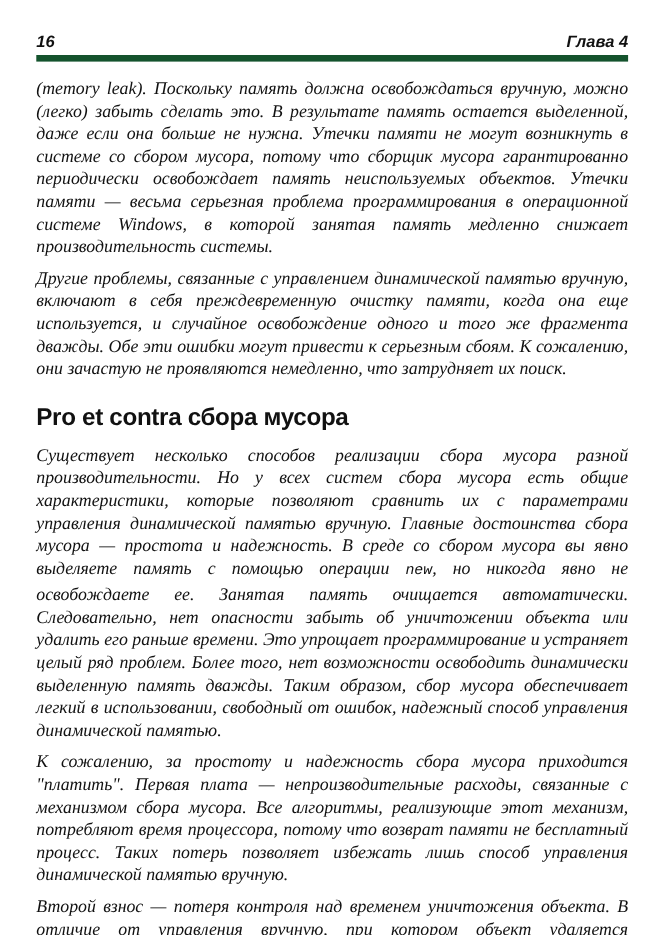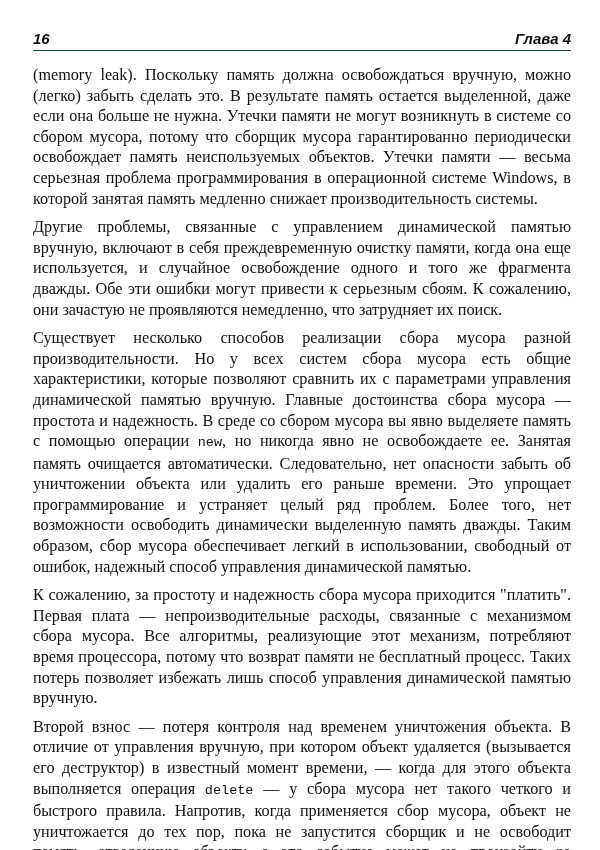--- a/index.html
+++ b/index.html
@@ -6,28 +6,29 @@
     body {
       width: 600px; height: 850px; overflow: hidden; position: relative;
       color: #111111;
       font-family: "Liberation Serif", serif;
     }
     .page { position: absolute; left: 33px; top: 30px; width: 538px; }
     .running-head {
       display: flex; justify-content: space-between; align-items: flex-end;
       font-family: "Liberation Sans", sans-serif; font-style: italic; font-weight: bold;
       font-size: 15px; line-height: 18px; padding-bottom: 2px;
-      border-bottom: 1px solid #14532d;
+      border-bottom: 6px solid #14532d;
     }
     .content { margin-top: 14px; }
     p {
       margin: 0 0 8px 0;
       font-size: 16.2px; line-height: 20.6px;
       text-align: justify;
       hyphens: manual;
+      font-style: italic;
     }
     h2 {
       font-family: "Liberation Sans", sans-serif; font-weight: bold;
       font-size: 22px; line-height: 26px;
       margin: 20px 0 12px 0; letter-spacing: -0.3px;
     }
     .mono { font-family: "Liberation Mono", monospace; font-size: 13.5px; }
   </style>
 </head>
 <body>
@@ -35,20 +36,21 @@
 <div class="page">
   <div class="running-head">
     <span>16</span>
     <span>Глава 4</span>
   </div>
 
   <div class="content">
     <p>(memory leak). Поскольку память должна освобождаться вручную, можно (легко) забыть сделать это. В результате память остается выделенной, даже если она больше не нужна. Утечки памяти не могут возникнуть в системе со сбором мусора, потому что сборщик мусора гарантированно периодически освобождает память неиспользуемых объектов. Утечки памяти — весьма серьезная проблема программирования в операционной системе Windows, в которой занятая память медленно снижает производительность системы.</p>
     <p>Другие проблемы, связанные с управлением динамической памятью вручную, включают в себя преждевременную очистку памяти, когда она еще используется, и случайное освобождение одного и того же фрагмента дважды. Обе эти ошибки могут привести к серьезным сбоям. К сожалению, они зачастую не проявляются немедленно, что затрудняет их поиск.</p>
 
+    <h2>Pro et contra сбора мусора</h2>
 
     <p><span>Существует несколько способов реализации сбора мусора разной производительности. Но у всех систем сбора мусора есть общие характеристики, которые позволяют сравнить их с параметрами управления динамической памятью вручную. Главные достоинства сбора мусора — простота и надежность. В среде со сбором мусора вы явно выделяете память с помощью операции </span><span class="mono">new</span><span>, но никогда явно не освобождаете ее. Занятая память очищается автоматически. Следовательно, нет опасности забыть об уничтожении объекта или удалить его раньше времени. Это упрощает программирование и устраняет целый ряд проблем. Более того, нет возможности освободить динамически выделенную память дважды. Таким образом, сбор мусора обеспечивает легкий в использовании, свободный от ошибок, надежный способ управления динамической памятью.</span></p>
 
     <p>К сожалению, за простоту и надежность сбора мусора приходится "платить". Первая плата — непроизводительные расходы, связанные с механизмом сбора мусора. Все алгоритмы, реализующие этот механизм, потребляют время процессора, потому что возврат памяти не бесплатный процесс. Таких потерь позволяет избежать лишь способ управления динамической памятью вручную.</p>
 
     <p><span>Второй взнос — потеря контроля над временем уничтожения объекта. В отличие от управления вручную, при котором объект удаляется (вызывается его деструктор) в известный момент времени, — когда для этого объекта выполняется операция </span><span class="mono">delete</span><span> — у сбора мусора нет такого четкого и быстрого правила. Напротив, когда применяется сбор мусора, объект не уничтожается до тех пор, пока не запустится сборщик и не освободит память, отведенную объекту, а это событие может не произойти до некоторого произвольно выбранного момента времени в будущем. Например, сборщик может не работать до тех пор, пока количество свободной динамической памяти не сократится до определенного количества. Более того, не всегда можно</span></p>
   </div>
 </div>
 
 </body></html>

